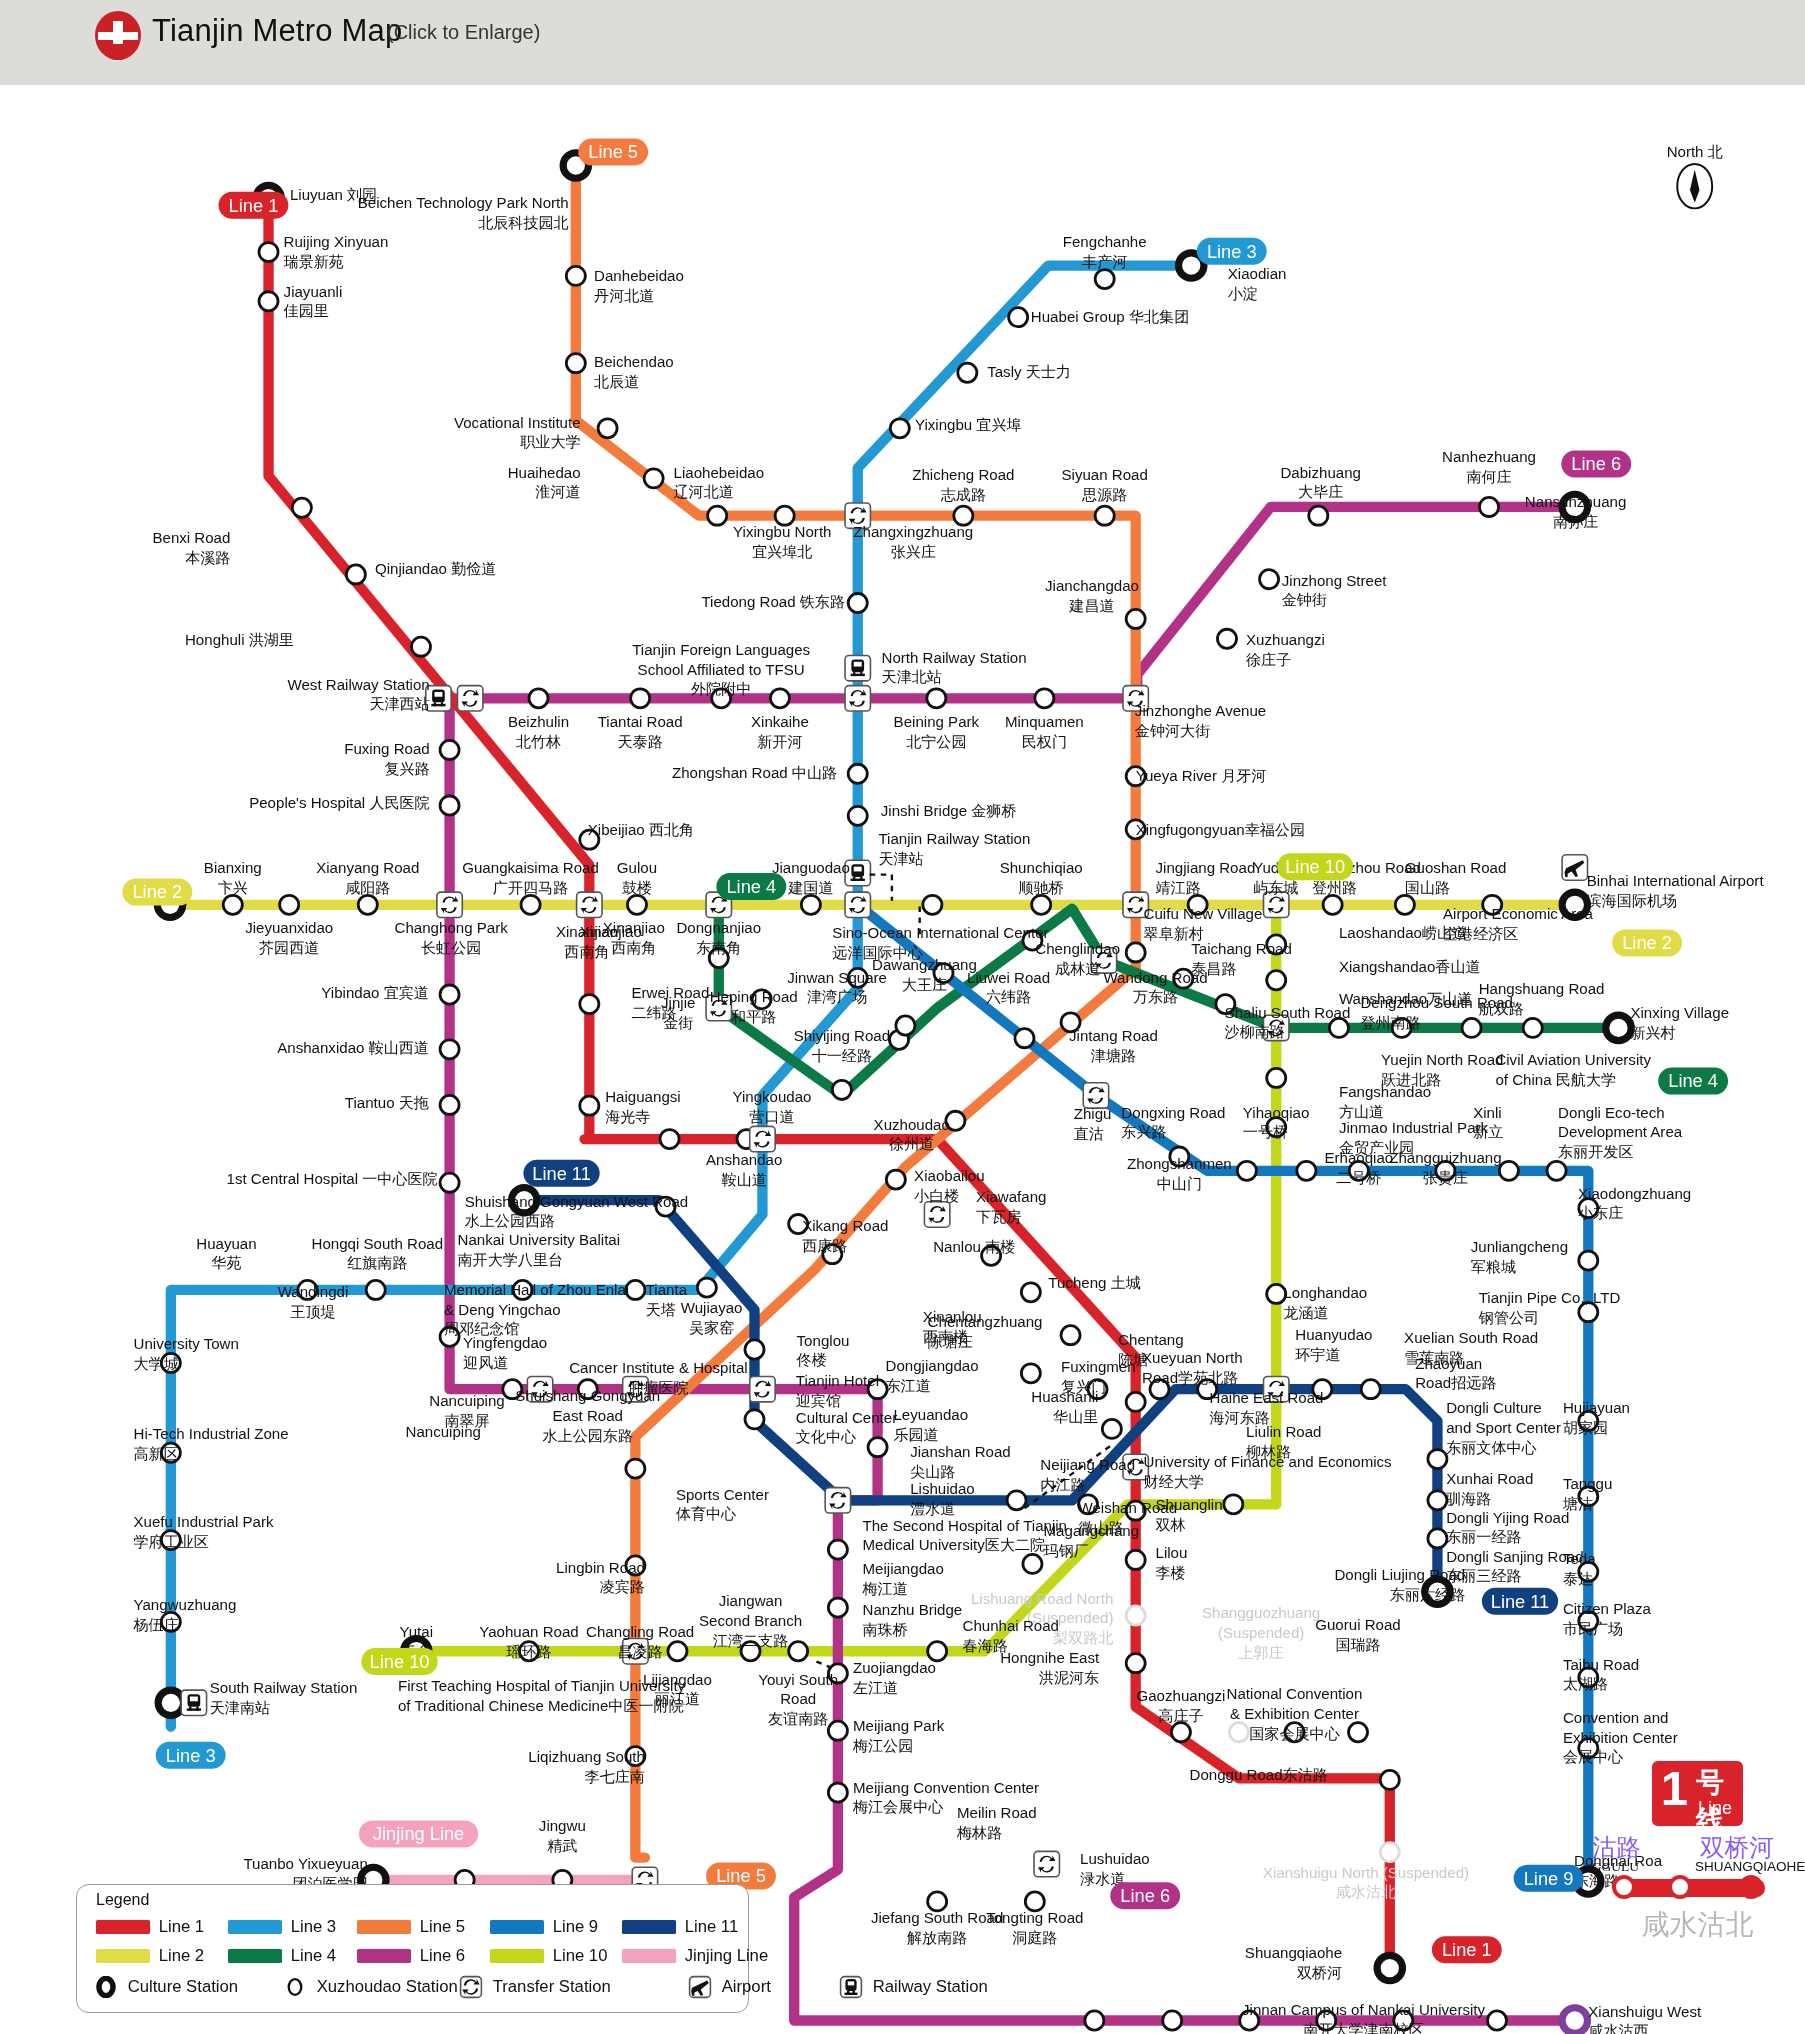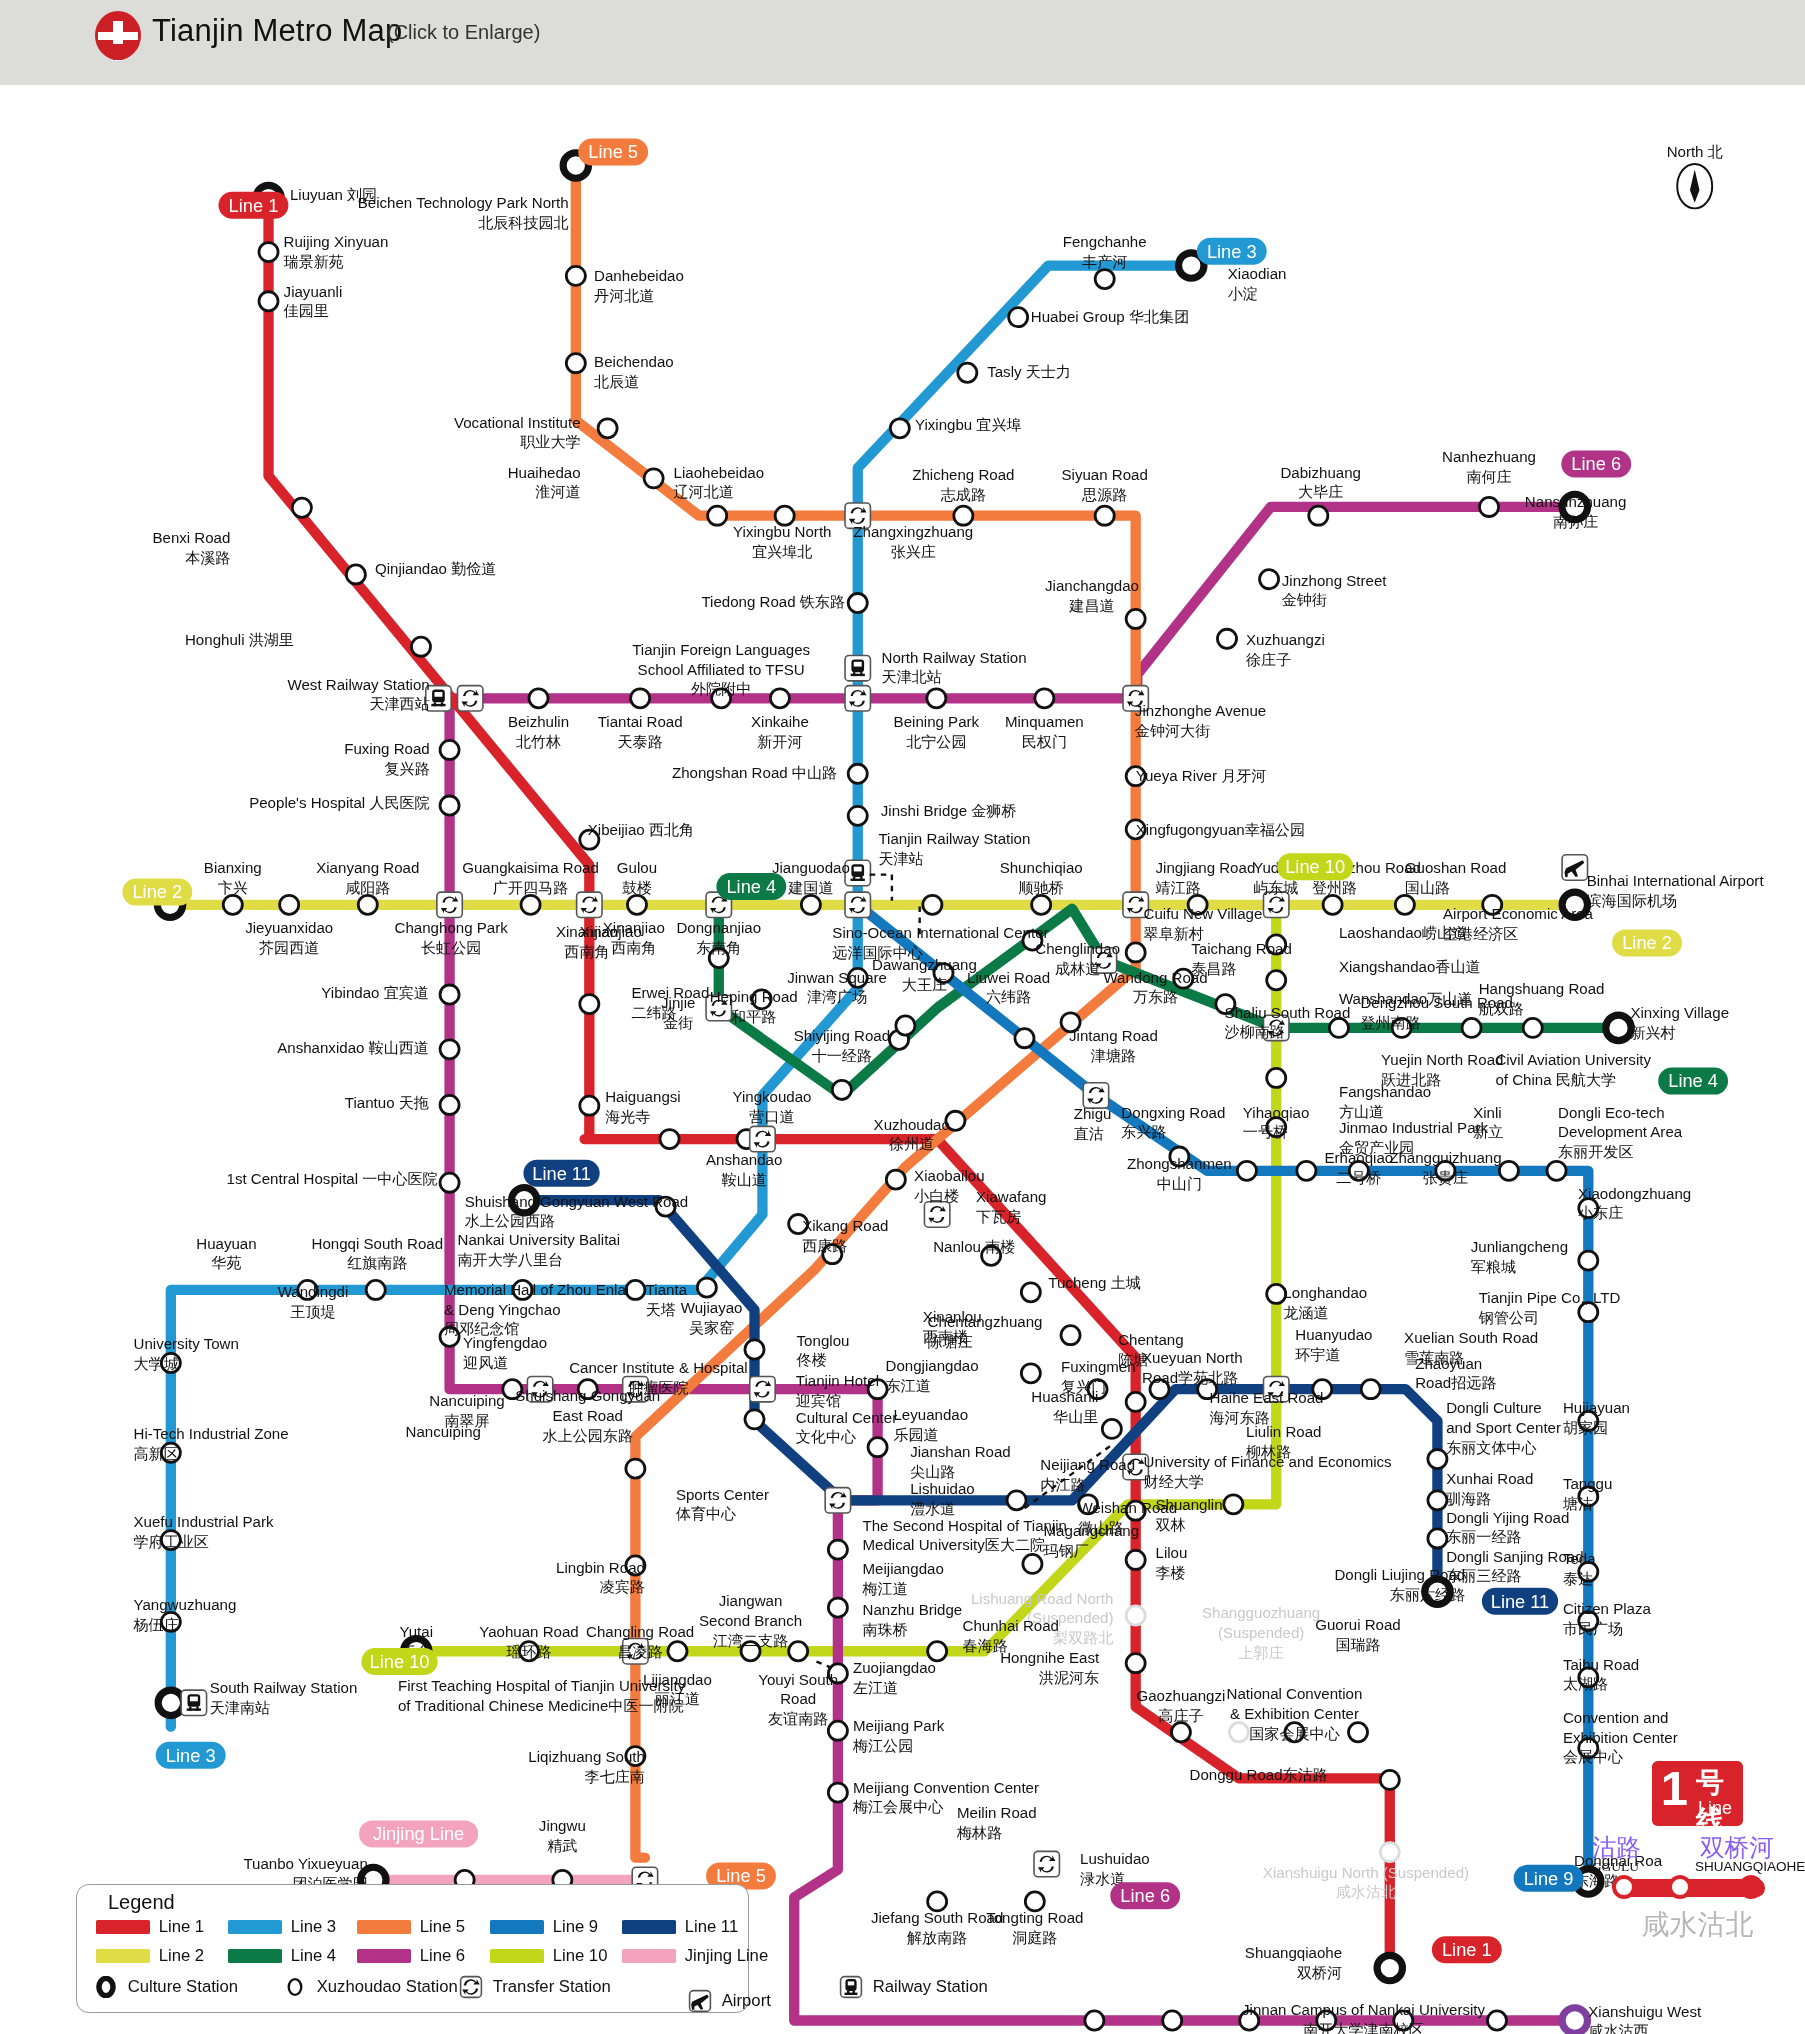--- a/index.html
+++ b/index.html
@@ -18,21 +18,21 @@
 
   
   #mapwrap{position:absolute;left:0;top:71px;width:1806px;height:1963px;}
   svg#map{display:block;}
   .lbl{font-family:"Liberation Sans",sans-serif;font-size:19px;fill:#111;}
   .lbl.susp{fill:#c9c9c9;}
   .linebadge{font-family:"Liberation Sans",sans-serif;font-size:23px;fill:#ffffff;font-weight:normal;}
 
   
   #legend{position:absolute;left:76px;top:1884px;width:671px;height:127px;border:1.6px solid #9a9a9a;border-radius:12.7px;background:#fff;}
-  #legend .ttl{position:absolute;left:31px;top:6.4px;font-size:20px;color:#111;}
+  #legend .ttl{position:absolute;left:19px;top:6.4px;font-size:16px;color:#111;}
   .lgitem{display:flex;align-items:center;}
   .sw{width:54px;height:13.5px;border-radius:1.6px;}
   .lgtxt{margin-left:8.7px;font-size:16.7px;color:#111;white-space:nowrap;}
   .lgicon{width:26px;height:26px;display:flex;align-items:center;justify-content:center;}
 
   
   #sign{position:absolute;left:1606px;top:1761px;width:183px;height:183px;}
   #sign .badge{position:absolute;left:46px;top:0;width:91px;height:65px;background:#d8232a;border-radius:5.6px;color:#fff;}
   #sign .badge .num{position:absolute;left:8.7px;top:3.2px;font-size:49px;line-height:49px;font-weight:bold;}
   #sign .badge .cn{position:absolute;left:44px;top:3.2px;font-size:28px;font-weight:bold;}
@@ -925,21 +925,21 @@
         <div class="lgitem" style="position: absolute; left: 381px; top: 89px;">
           <div class="lgicon">
             <svg width="24" height="24" viewBox="0 0 30 30">
               <rect x="2" y="2" width="26" height="26" rx="5" fill="#fff" stroke="#555" stroke-width="2"></rect>
               <path d="M6,13 A9,9 0 0 1 22,9 L22,5 L26,12 L18,12 L20,9 A6.5,6.5 0 0 0 9,13 Z" fill="#111"></path>
               <path d="M24,17 A9,9 0 0 1 8,21 L8,25 L4,18 L12,18 L10,21 A6.5,6.5 0 0 0 21,17 Z" fill="#111"></path>
             </svg>
           </div>
           <div class="lgtxt">Transfer Station</div>
         </div>
-        <div class="lgitem" style="position: absolute; left: 610px; top: 89px; margin-top: 14px;">
+        <div class="lgitem" style="position: absolute; left: 610px; top: 89px;">
           <div class="lgicon">
             <svg width="24" height="24" viewBox="0 0 30 30">
               <rect x="2" y="2" width="26" height="26" rx="5" fill="#fff" stroke="#555" stroke-width="2"></rect>
               <path d="M5,16 L24,7 L26,10 L16,18 L19,25 L16,26 L12,20 L8,22 L8,26 L5,26 L4,20 Z" fill="#111"></path>
             </svg>
           </div>
           <div class="lgtxt">Airport</div>
         </div>
         <div class="lgitem" style="position: absolute; left: 761px; top: 89px; text-align: center;">
           <div class="lgicon">

